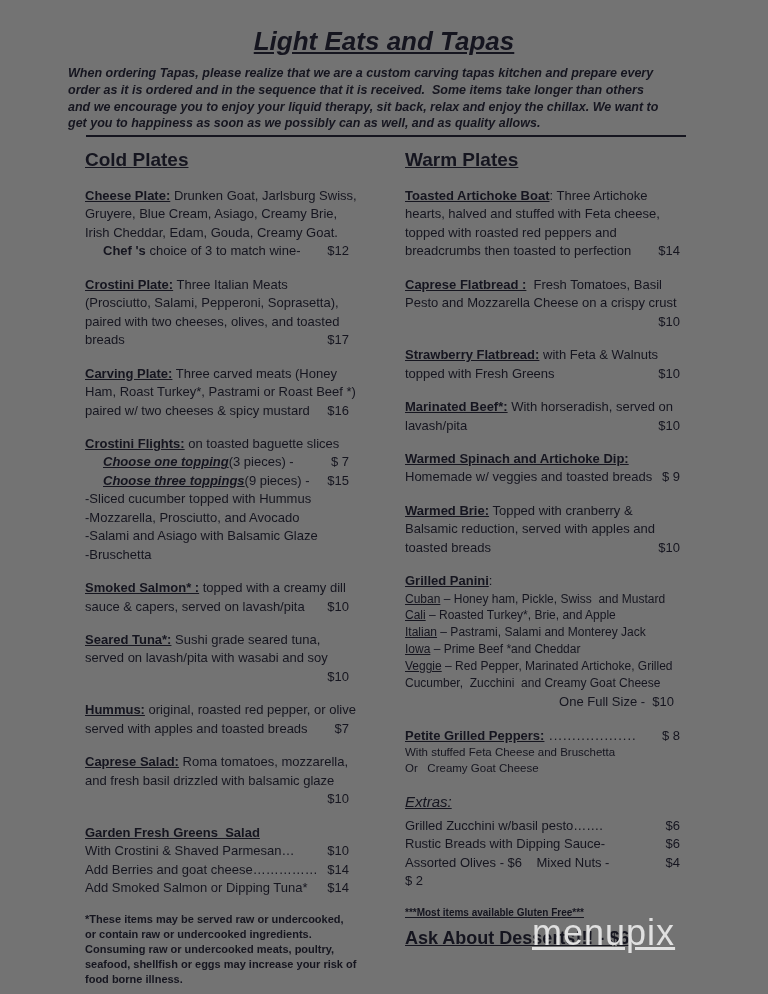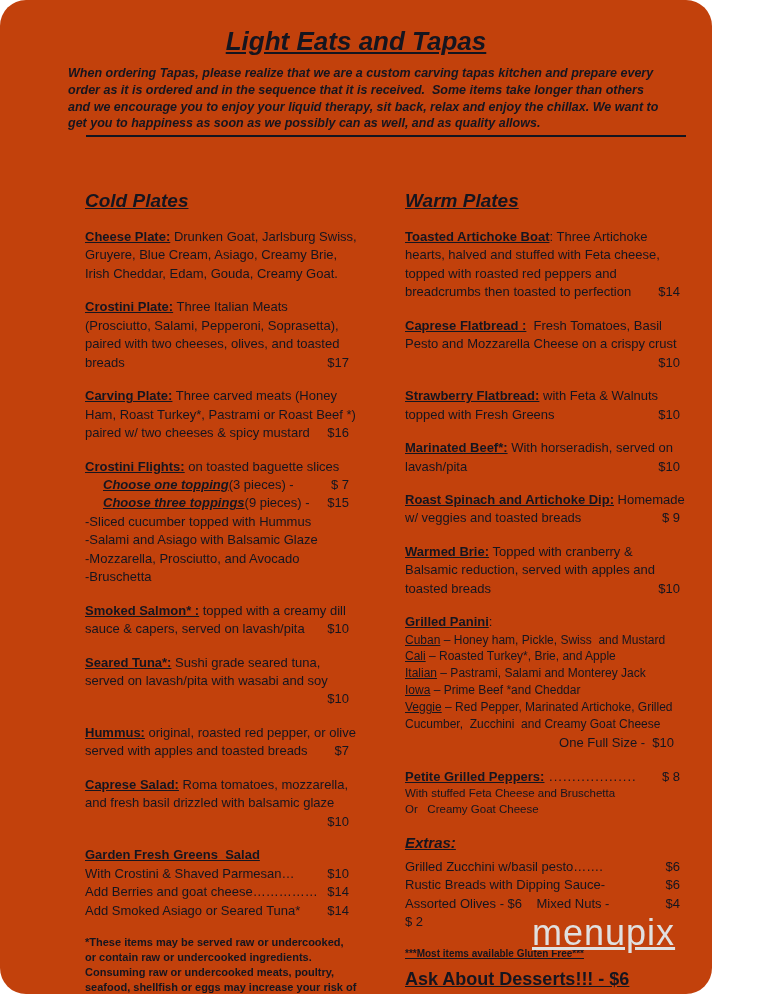--- a/index.html
+++ b/index.html
@@ -1,33 +1,33 @@
 <!DOCTYPE html>
 <html><head>
 <meta charset="utf-8">
 <style>
   * { margin:0; padding:0; box-sizing:border-box; }
   html,body { background:#ffffff; }
   body { width:768px; height:994px; font-family:"Liberation Sans", sans-serif; color:#15151f; }
-  .page { position:relative; width:712px; height:994px; background:#c2410c; overflow:hidden;border-radius:26px; }
+  .page { position:relative; width:768px; height:994px; background:#737373; overflow:hidden; }
 
   [data-bind] { white-space:pre-wrap; }
 
   .title { text-align:center; margin-top:26px; font-size:26px; font-weight:bold; font-style:italic; }
   .title .u { text-decoration:underline; }
 
   .intro { margin:8px 90px 0 68px; width:592px; font-size:12.5px; font-weight:bold; font-style:italic; line-height:1.34; }
   .divider { margin:3px 0 0 86px; width:600px; height:2px; background:#15151f; }
 
   .columns { display:flex; margin:10px 0 0 85px; }
   .col { font-size:13px; line-height:1.42; }
   .col-left { width:272px; margin-right:48px; }
   .col-right { width:283px; }
 
-  .col-heading { font-size:19px; font-weight:bold; font-style:italic; margin-bottom:13px;margin-top:41px; }
+  .col-heading { font-size:19px; font-weight:bold; margin-bottom:13px; }
   .col-heading .u { text-decoration:underline; }
 
   .menu-item { position:relative; display:flow-root; margin-bottom:15px; }
   .iname { font-weight:bold; text-decoration:underline; }
   .fprice { float:right; margin-left:8px; margin-right:8px; }
   .price-row { display:flex; justify-content:space-between; padding-right:8px; }
   .price-row .price { flex:none; }
   .indent > .left { padding-left:18px; }
   .bold { font-weight:bold; }
 
@@ -38,21 +38,21 @@
 
   .footnote { font-size:11px; font-weight:bold; line-height:1.35; margin-top:4px; }
 
   .panini-row { font-size:12px; line-height:1.4; }
   .pl { text-decoration:underline;margin-top:40px; }
   .size-line { text-align:right; padding-right:14px; margin-top:2px; }
 
   .small-line { font-size:11.5px; line-height:1.35; }
   .dots { letter-spacing:1px; }
 
-  .extras-heading { font-size:15px; font-weight:bold; font-style:italic; text-decoration:underline; margin-bottom:4px; }
+  .extras-heading { font-size:15px; font-weight:normal; font-style:italic; text-decoration:underline; margin-bottom:4px; }
 
   .gluten-line { font-size:10px; font-weight:bold; text-decoration:underline; margin-bottom:6px; }
   .desserts-line { font-size:18px; font-weight:bold; text-decoration:underline; }
 
   .watermark { position:absolute; left:532px; top:912px; font-size:36px; color:#e0e0e0; letter-spacing:1px;text-decoration:underline; }
 </style>
 </head>
 <body>
 
 <div class="page">
@@ -62,20 +62,24 @@
   <p class="intro" data-bind="page.intro">When ordering Tapas, please realize that we are a custom carving tapas kitchen and prepare every order as it is ordered and in the sequence that it is received.  Some items take longer than others and we encourage you to enjoy your liquid therapy, sit back, relax and enjoy the chillax. We want to get you to happiness as soon as we possibly can as well, and as quality allows.</p>
   <div class="divider"></div>
 
   <div class="columns">
 
     <div class="col col-left">
       <h2 class="col-heading"><span class="u" data-bind="cold.heading">Cold Plates</span></h2>
 
       <div class="menu-item">
         <span class="iname" data-bind="cold.cheese.name">Cheese Plate:</span><span data-bind="cold.cheese.desc"> Drunken Goat, Jarlsburg Swiss, Gruyere, Blue Cream, Asiago, Creamy Brie, Irish Cheddar, Edam, Gouda, Creamy Goat.</span>
+        <div class="price-row indent">
+            <span class="left"><span class="bold" data-bind="cold.cheese.chef_bold">Chef 's</span><span data-bind="cold.cheese.chef_rest"> choice of 3 to match wine-</span></span>
+            <span class="price" data-bind="cold.cheese.price">$12</span>
+          </div>
       </div>
 
       <div class="menu-item">
         <span class="iname" data-bind="cold.antipasti.name">Crostini Plate:</span><span data-bind="cold.antipasti.desc"> Three Italian Meats (Prosciutto, Salami, Pepperoni, Soprasetta), paired with two cheeses, olives, and toasted breads</span><span class="fprice" data-bind="cold.antipasti.price">$17</span>
       </div>
 
       <div class="menu-item">
         <span class="iname" data-bind="cold.carving.name">Carving Plate:</span><span data-bind="cold.carving.desc"> Three carved meats (Honey Ham, Roast Turkey*, Pastrami or Roast Beef *) paired w/ two cheeses &amp; spicy mustard</span><span class="fprice" data-bind="cold.carving.price">$16</span>
       </div>
 
@@ -85,22 +89,22 @@
             <span class="copt" data-bind="cold.crostini.option1_label">Choose one topping</span>
             <span class="cqty" data-bind="cold.crostini.option1_qty">(3 pieces) -</span>
             <span class="price" data-bind="cold.crostini.option1_price">$ 7</span>
           </div>
         <div class="crostini-row">
             <span class="copt" data-bind="cold.crostini.option2_label">Choose three toppings</span>
             <span class="cqty" data-bind="cold.crostini.option2_qty">(9 pieces) -</span>
             <span class="price" data-bind="cold.crostini.option2_price">$15</span>
           </div>
         <div class="topping" data-bind="cold.crostini.toppings.0">-Sliced cucumber topped with Hummus</div>
+        <div class="topping" data-bind="cold.crostini.toppings.2">-Mozzarella, Prosciutto, and Avocado</div>
         <div class="topping" data-bind="cold.crostini.toppings.1">-Salami and Asiago with Balsamic Glaze</div>
-        <div class="topping" data-bind="cold.crostini.toppings.2">-Mozzarella, Prosciutto, and Avocado</div>
         <div class="topping" data-bind="cold.crostini.toppings.4">-Bruschetta</div>
       </div>
 
       <div class="menu-item">
         <span class="iname" data-bind="cold.salmon.name">Smoked Salmon* :</span><span data-bind="cold.salmon.desc"> topped with a creamy dill sauce &amp; capers, served on lavash/pita</span><span class="fprice" data-bind="cold.salmon.price">$10</span>
       </div>
 
       <div class="menu-item">
         <span class="iname" data-bind="cold.tuna.name">Seared Tuna*:</span><span data-bind="cold.tuna.desc"> Sushi grade seared tuna, served on lavash/pita with wasabi and soy</span><span class="fprice" data-bind="cold.tuna.price">$10</span>
       </div>
@@ -117,21 +121,21 @@
         <div><span class="iname" data-bind="cold.garden.name">Garden Fresh Greens  Salad</span></div>
         <div class="price-row">
             <span data-bind="cold.garden.rows.0.text">With Crostini &amp; Shaved Parmesan…</span>
             <span class="price" data-bind="cold.garden.rows.0.price">$10</span>
           </div>
         <div class="price-row">
             <span data-bind="cold.garden.rows.1.text">Add Berries and goat cheese……………</span>
             <span class="price" data-bind="cold.garden.rows.1.price">$14</span>
           </div>
         <div class="price-row">
-            <span data-bind="cold.garden.rows.2.text">Add Smoked Asiago or Seared Tuna*</span>
+            <span data-bind="cold.garden.rows.2.text">Add Smoked Salmon or Dipping Tuna*</span>
             <span class="price" data-bind="cold.garden.rows.2.price">$14</span>
           </div>
       </div>
 
       <div class="footnote" data-bind="cold.footnote">*These items may be served raw or undercooked, or contain raw or undercooked ingredients.  Consuming raw or undercooked meats, poultry, seafood, shellfish or eggs may increase your risk of food borne illness.</div>
     </div>
 
     <div class="col col-right">
       <h2 class="col-heading"><span class="u" data-bind="warm.heading">Warm Plates</span></h2>
 
@@ -145,21 +149,21 @@
 
       <div class="menu-item">
         <span class="iname" data-bind="warm.strawberry.name">Strawberry Flatbread:</span><span data-bind="warm.strawberry.desc"> with Feta &amp; Walnuts topped with Fresh Greens</span><span class="fprice" data-bind="warm.strawberry.price">$10</span>
       </div>
 
       <div class="menu-item">
         <span class="iname" data-bind="warm.beef.name">Marinated Beef*:</span><span data-bind="warm.beef.desc"> With horseradish, served on lavash/pita</span><span class="fprice" data-bind="warm.beef.price">$10</span>
       </div>
 
       <div class="menu-item">
-        <span class="iname" data-bind="warm.spinach_dip.name">Roast Spinach and Artichoke Dip:</span><span data-bind="warm.spinach_dip.desc"> Homemade w/ veggies and toasted breads</span><span class="fprice" data-bind="warm.spinach_dip.price">$ 9</span>
+        <span class="iname" data-bind="warm.spinach_dip.name">Warmed Spinach and Artichoke Dip:</span><span data-bind="warm.spinach_dip.desc"> Homemade w/ veggies and toasted breads</span><span class="fprice" data-bind="warm.spinach_dip.price">$ 9</span>
       </div>
 
       <div class="menu-item">
         <span class="iname" data-bind="warm.brie.name">Warmed Brie:</span><span data-bind="warm.brie.desc"> Topped with cranberry &amp; Balsamic reduction, served with apples and toasted breads</span><span class="fprice" data-bind="warm.brie.price">$10</span>
       </div>
 
       <div class="menu-item">
         <div><span class="iname" data-bind="warm.panini.name">Grilled Panini</span><span data-bind="warm.panini.colon">:</span></div>
         <div class="panini-row"><span class="pl" data-bind="warm.panini.varieties.0.label">Cuban</span><span data-bind="warm.panini.varieties.0.desc"> – Honey ham, Pickle, Swiss  and Mustard</span></div>
         <div class="panini-row"><span class="pl" data-bind="warm.panini.varieties.1.label">Cali</span><span data-bind="warm.panini.varieties.1.desc"> – Roasted Turkey*, Brie, and Apple</span></div>

